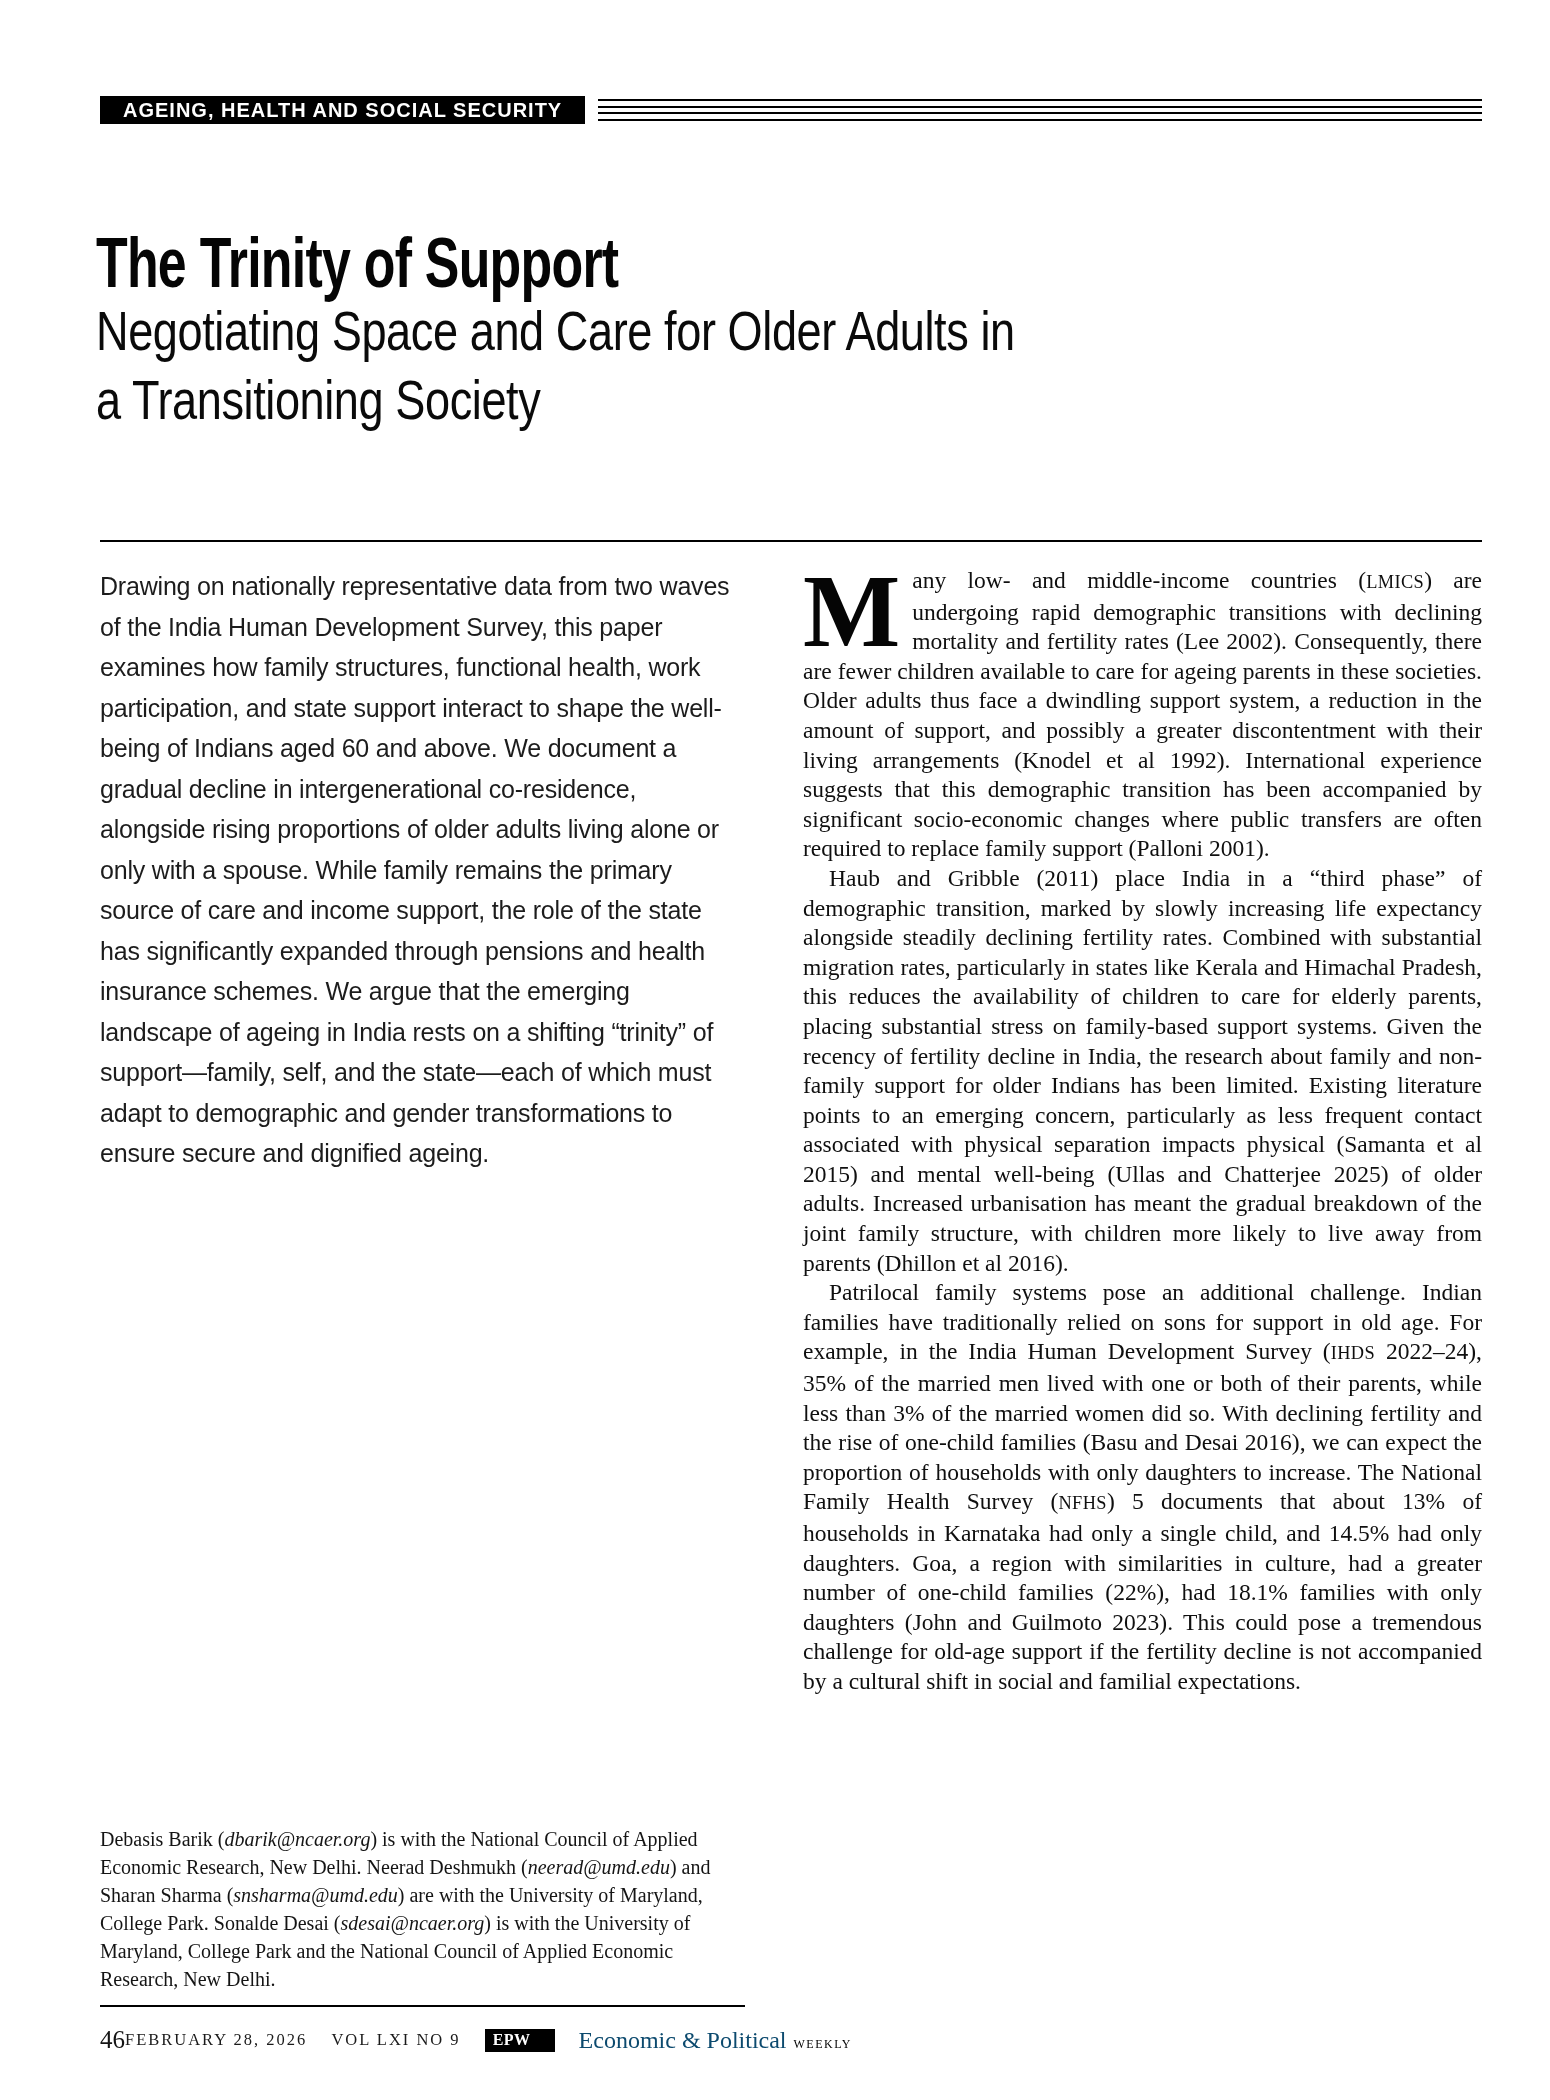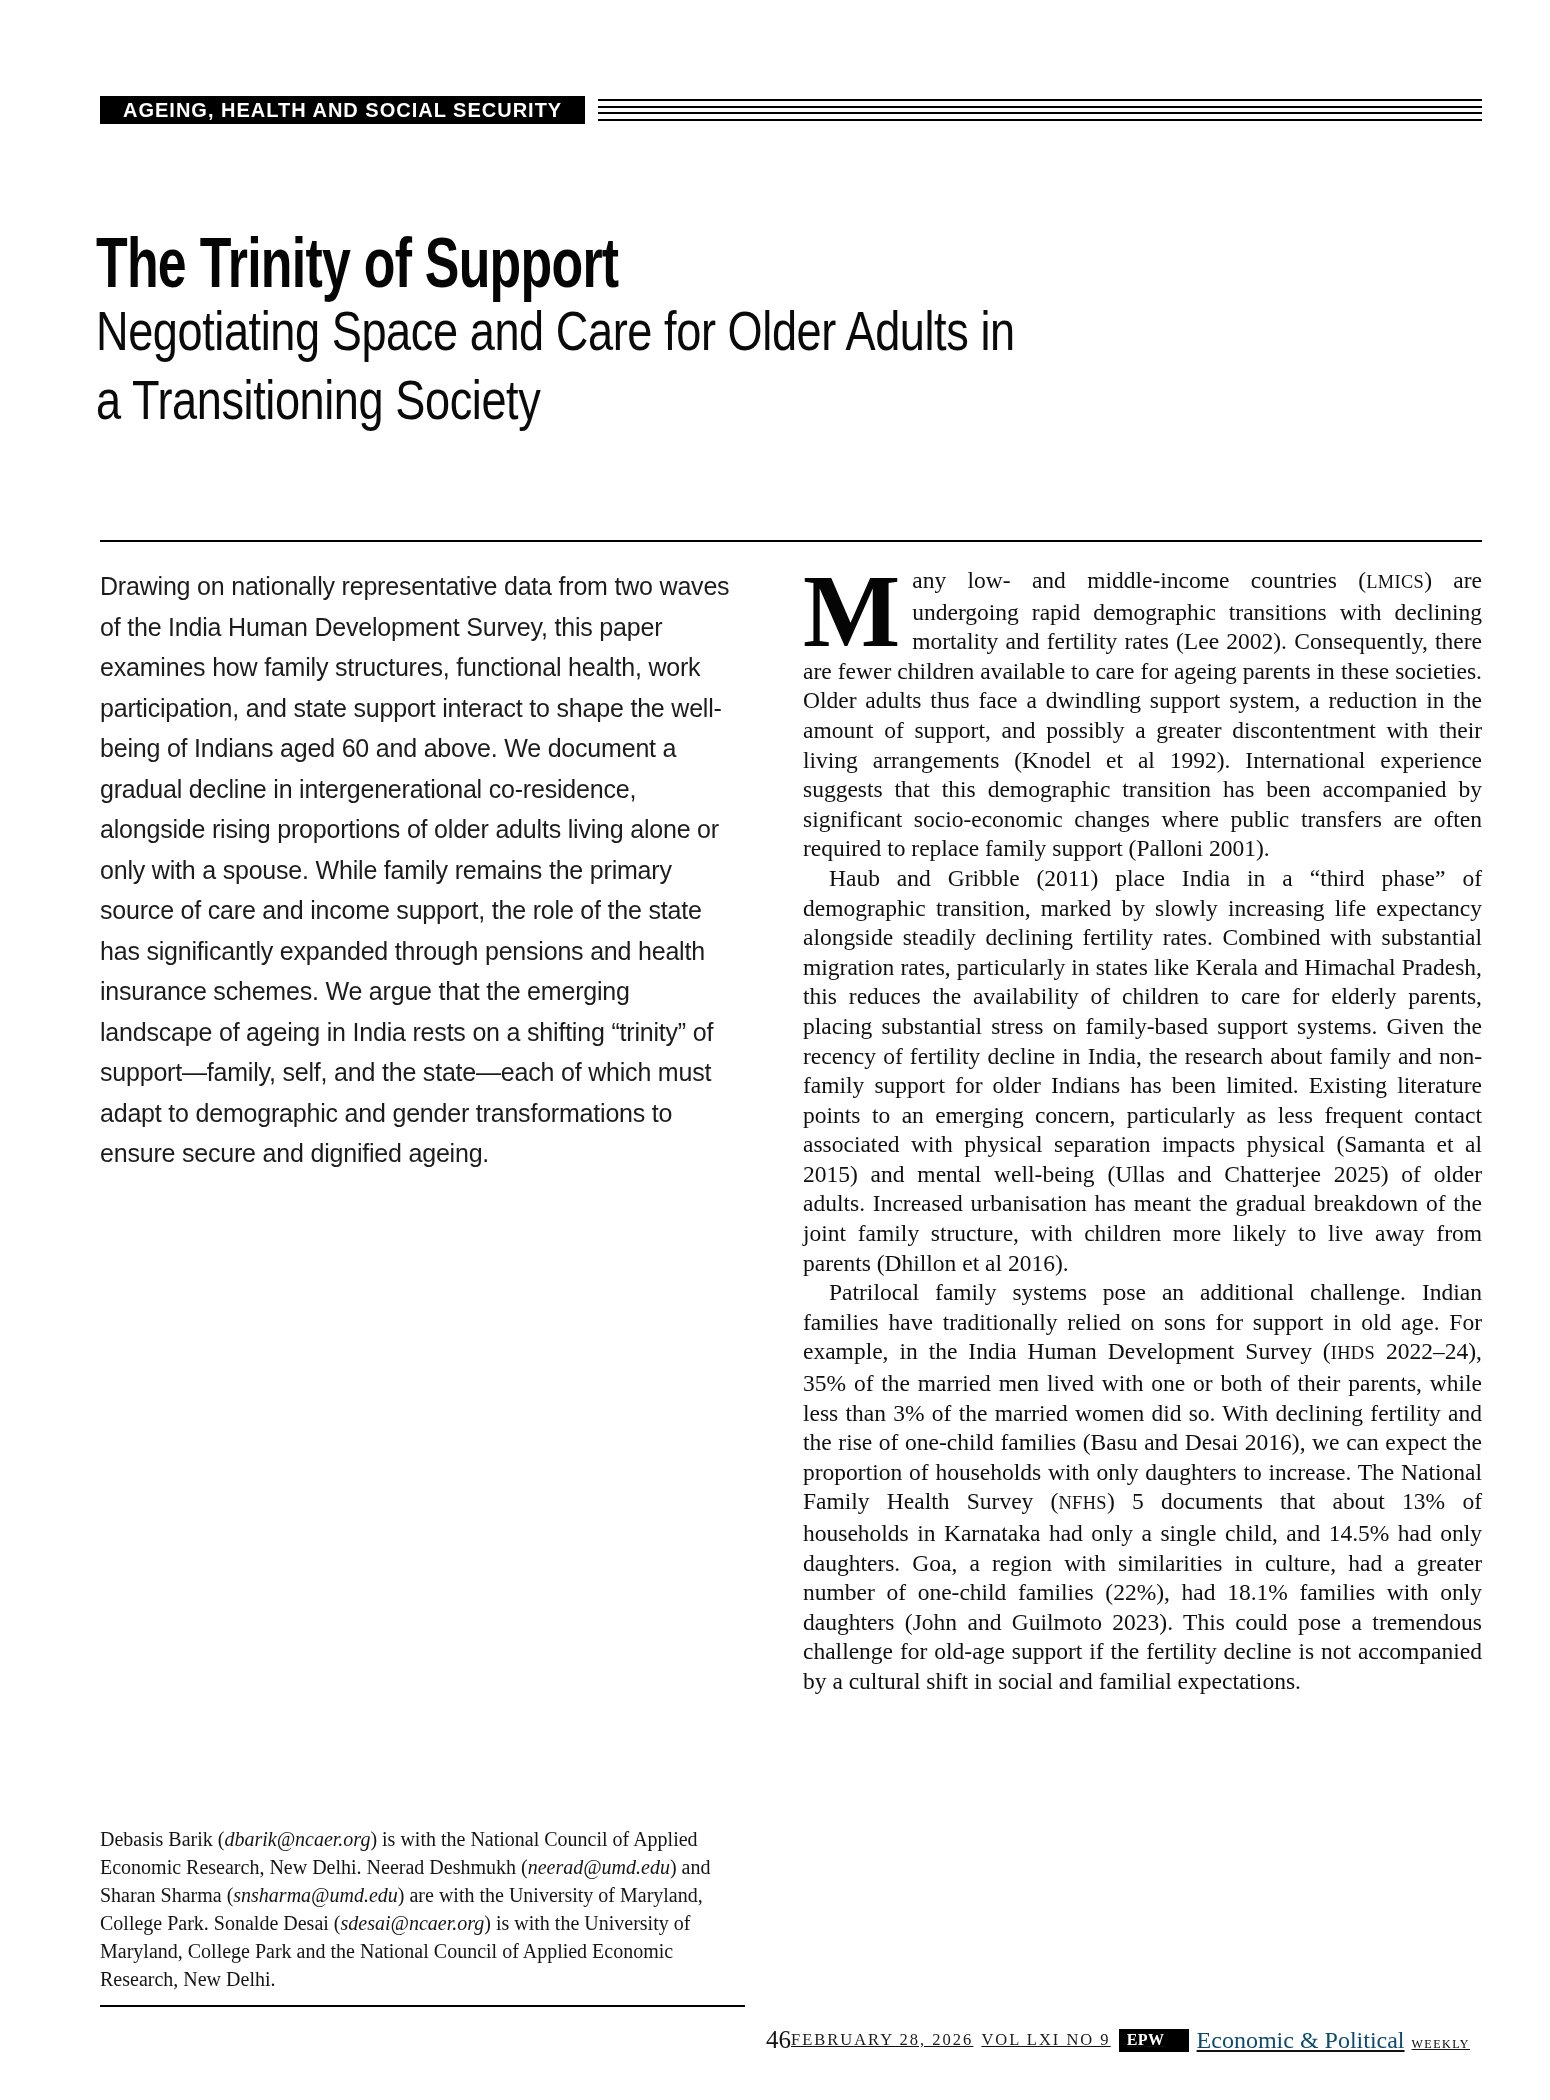--- a/index.html
+++ b/index.html
@@ -73,25 +73,25 @@
   .article p { margin: 0; }
   .article p + p { text-indent: 26px; }
   .dropcap {
     float: left; font-size: 103px; line-height: 84px;
     padding: 3px 12px 0 0; font-weight: 700; color: #050505;
   }
   .sc { font-size: 0.78em; letter-spacing: 0.4px; }
 
   
   .footer {
-    position: absolute; top: 2026px; left: 100px; right: 80px;
-    display: flex; justify-content: flex-end; align-items: center; margin-left: 32px;
+    position: absolute; top: 2026px; left: 100px; right: 55px;
+    display: flex; justify-content: flex-start; align-items: center;
   }
   .page-number { font-size: 25px; color: #141414; }
-  .footer-right { display: flex; align-items: center; gap: 8px; text-decoration: underline; }
+  .footer-right { display: flex; align-items: center; gap: 24px; }
   .footer-date, .footer-vol { font-size: 16.5px; letter-spacing: 2px; color: #1a1a1a; }
   .epw-logo {
     background: #000; color: #fff; font-weight: 700; font-size: 16px;
     letter-spacing: 0.5px; padding: 2px 24px 3px 8px;
   }
   .brand { display: flex; align-items: baseline; gap: 7px; }
   .brand-name { font-size: 24px; color: #0c4a6e; }
   .brand-weekly { font-size: 12px; letter-spacing: 1.5px; color: #000000; }
 </style>
 </head>

